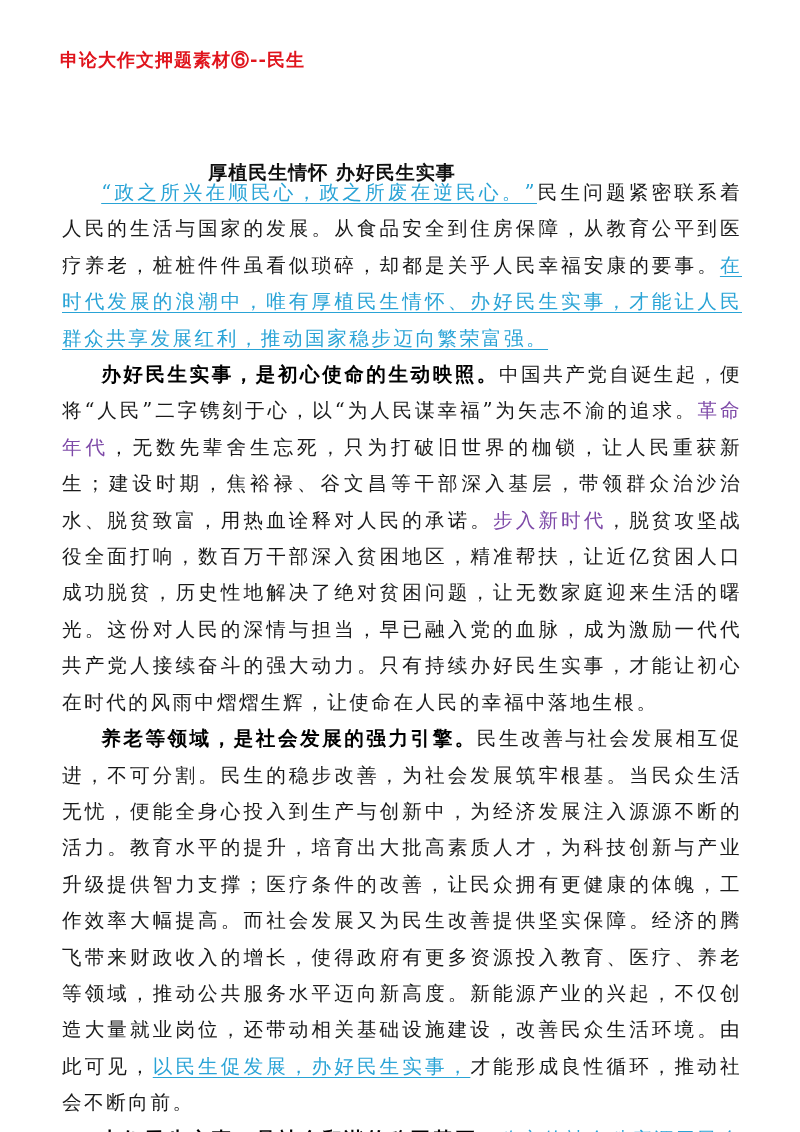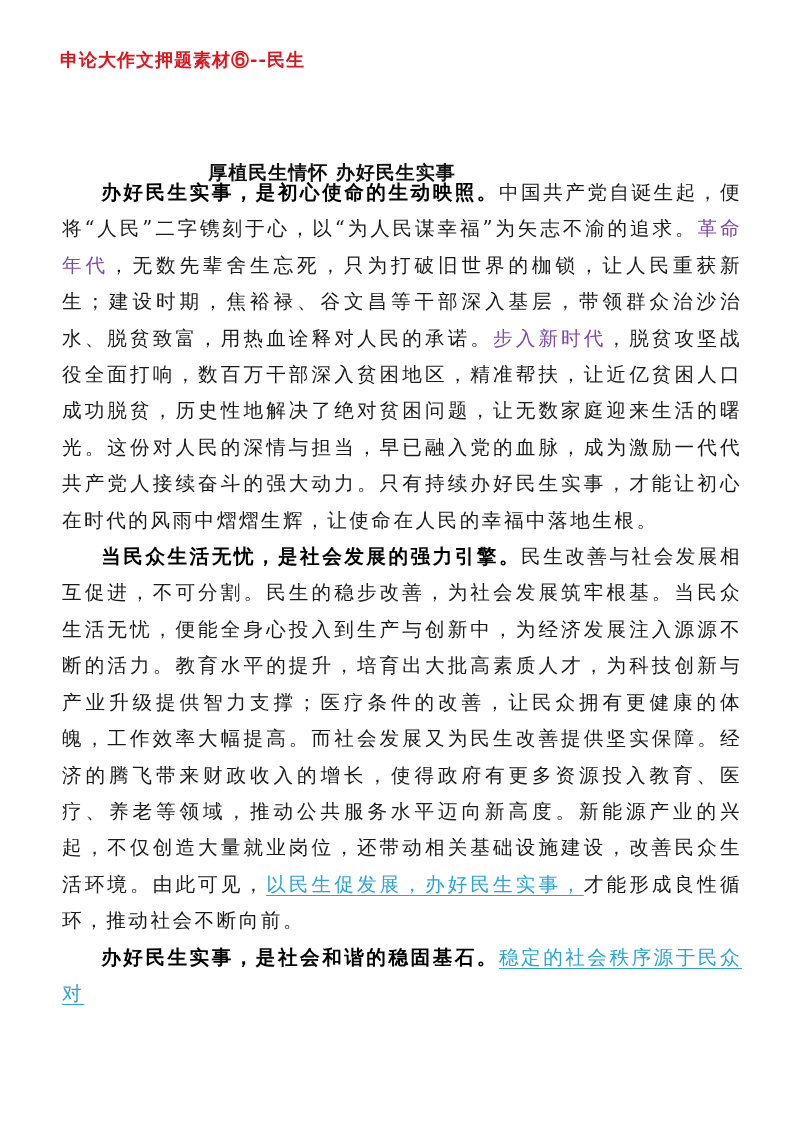--- a/index.html
+++ b/index.html
@@ -27,22 +27,25 @@
 </style>
 </head>
 <body>
 
 <div class="page">
   <div class="doc-title">申论大作文押题素材⑥--民生</div>
   <div class="essay-title">厚植民生情怀  办好民生实事</div>
 
   <div class="body">
     <p class="para">
+      <span class="hl-blue">“政之所兴在顺民心，政之所废在逆民心。”</span><span>民生问题紧密联系着人民的生活与国家的发展。从食品安全到住房保障，从教育公平到医疗养老，桩桩件件虽看似琐碎，却都是关乎人民幸福安康的要事。</span><span class="hl-blue">在时代发展的浪潮中，唯有厚植民生情怀、办好民生实事，才能让人民群众共享发展红利，推动国家稳步迈向繁荣富强。</span>
+    </p>
+    <p class="para">
       <span class="bold">办好民生实事，是初心使命的生动映照。</span><span>中国共产党自诞生起，便将“人民”二字镌刻于心，以“为人民谋幸福”为矢志不渝的追求。</span><span class="hl-purple">革命年代</span><span>，无数先辈舍生忘死，只为打破旧世界的枷锁，让人民重获新生；建设时期，焦裕禄、谷文昌等干部深入基层，带领群众治沙治水、脱贫致富，用热血诠释对人民的承诺。</span><span class="hl-purple">步入新时代</span><span>，脱贫攻坚战役全面打响，数百万干部深入贫困地区，精准帮扶，让近亿贫困人口成功脱贫，历史性地解决了绝对贫困问题，让无数家庭迎来生活的曙光。这份对人民的深情与担当，早已融入党的血脉，成为激励一代代共产党人接续奋斗的强大动力。只有持续办好民生实事，才能让初心在时代的风雨中熠熠生辉，让使命在人民的幸福中落地生根。</span>
     </p>
     <p class="para">
-      <span class="bold">当民众生活无忧，是社会发展的强力引擎。</span><span>民生改善与社会发展相互促进，不可分割。民生的稳步改善，为社会发展筑牢根基。当民众生活无忧，便能全身心投入到生产与创新中，为经济发展注入源源不断的活力。教育水平的提升，培育出大批高素质人才，为科技创新与产业升级提供智力支撑；医疗条件的改善，让民众拥有更健康的体魄，工作效率大幅提高。而社会发展又为民生改善提供坚实保障。经济的腾飞带来财政收入的增长，使得政府有更多资源投入教育、医疗、养老等领域，推动公共服务水平迈向新高度。新能源产业的兴起，不仅创造大量就业岗位，还带动相关基础设施建设，改善民众生活环境。由此可见，</span><span class="hl-blue">以民生促发展，办好民生实事，</span><span>才能形成良性循环，推动社会不断向前。</span>
+      <span class="bold">养老等领域，是社会发展的强力引擎。</span><span>民生改善与社会发展相互促进，不可分割。民生的稳步改善，为社会发展筑牢根基。当民众生活无忧，便能全身心投入到生产与创新中，为经济发展注入源源不断的活力。教育水平的提升，培育出大批高素质人才，为科技创新与产业升级提供智力支撑；医疗条件的改善，让民众拥有更健康的体魄，工作效率大幅提高。而社会发展又为民生改善提供坚实保障。经济的腾飞带来财政收入的增长，使得政府有更多资源投入教育、医疗、养老等领域，推动公共服务水平迈向新高度。新能源产业的兴起，不仅创造大量就业岗位，还带动相关基础设施建设，改善民众生活环境。由此可见，</span><span class="hl-blue">以民生促发展，办好民生实事，</span><span>才能形成良性循环，推动社会不断向前。</span>
     </p>
     <p class="para">
       <span class="bold">办好民生实事，是社会和谐的稳固基石。</span><span class="hl-blue">稳定的社会秩序源于民众对</span>
     </p>
   </div>
 </div>
 
 </body></html>

